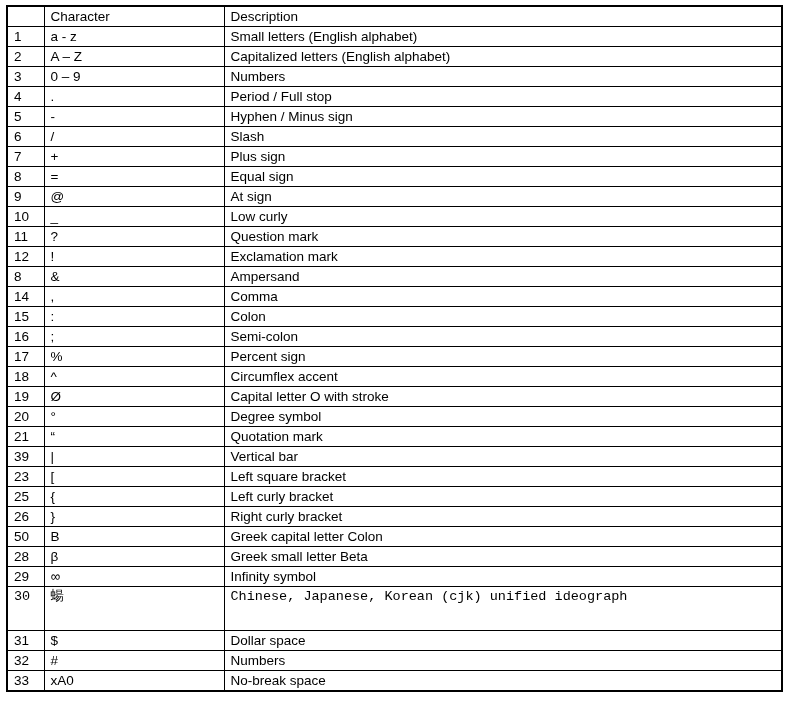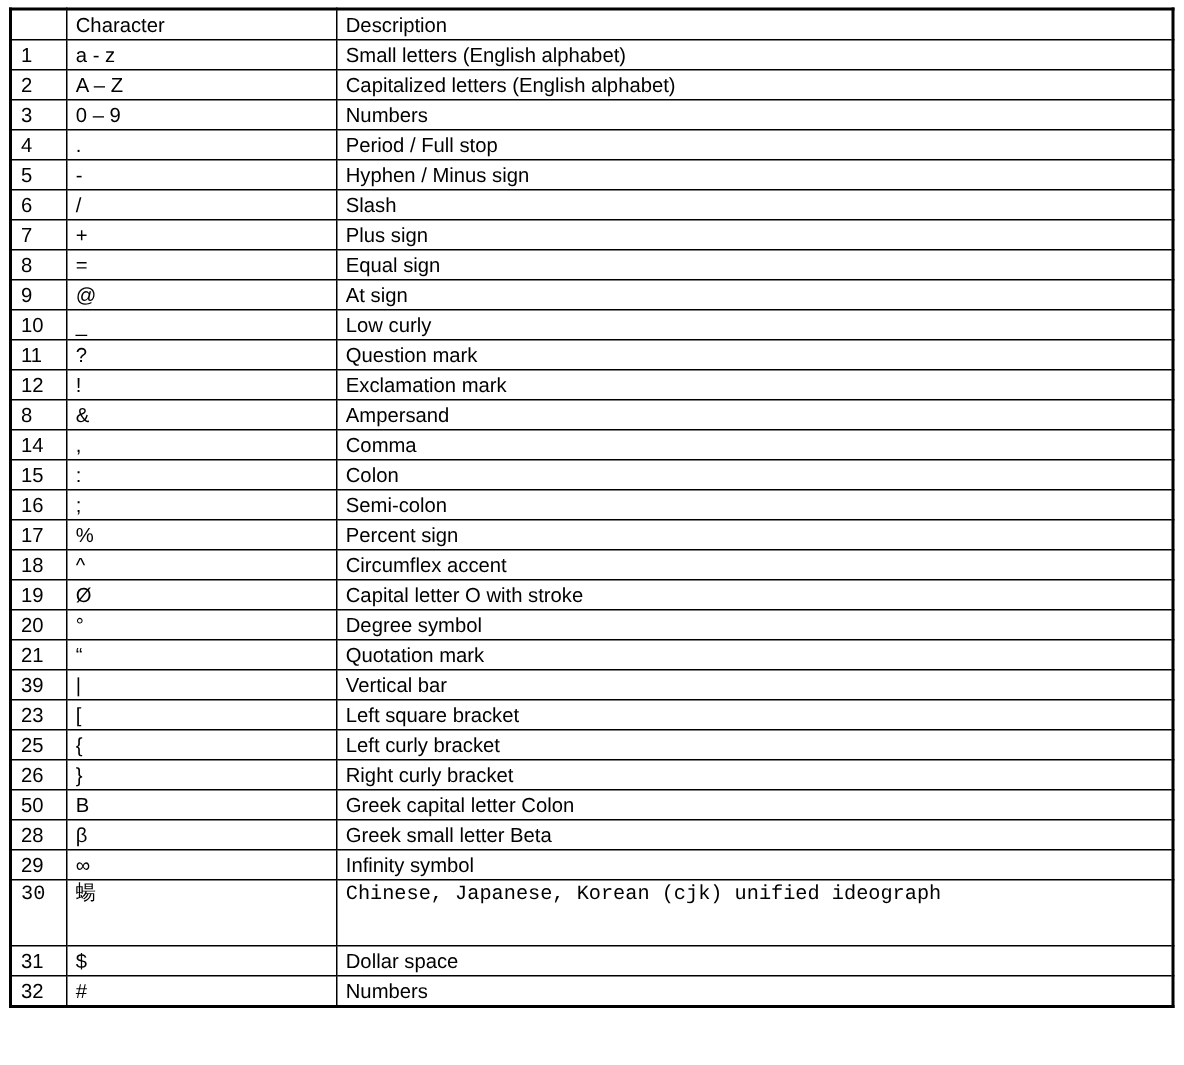--- a/index.html
+++ b/index.html
@@ -240,14 +240,19 @@
     <td class="char-cell">$</td>
     <td class="desc-cell">Dollar space</td>
   </tr>
 
   <tr>
     <td class="num-cell">32</td>
     <td class="char-cell">#</td>
     <td class="desc-cell">Numbers</td>
   </tr>
 
+  <tr>
+    <td class="num-cell">33</td>
+    <td class="char-cell">xA0</td>
+    <td class="desc-cell">No-break space</td>
+  </tr>
 </tbody>
 </table>
 
 </body></html>

